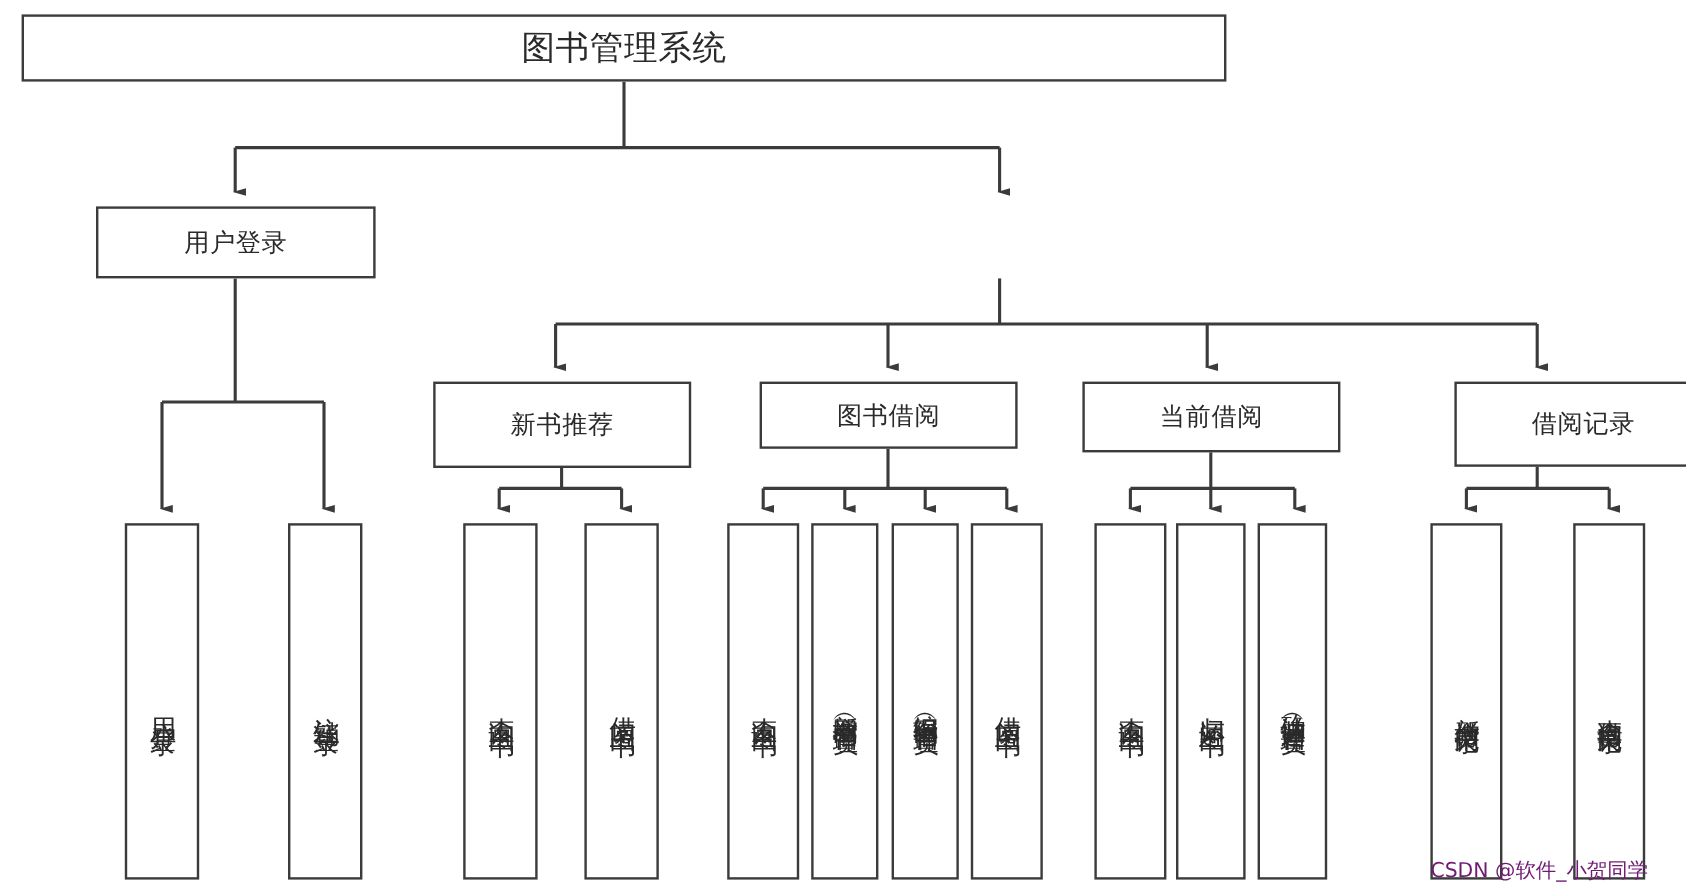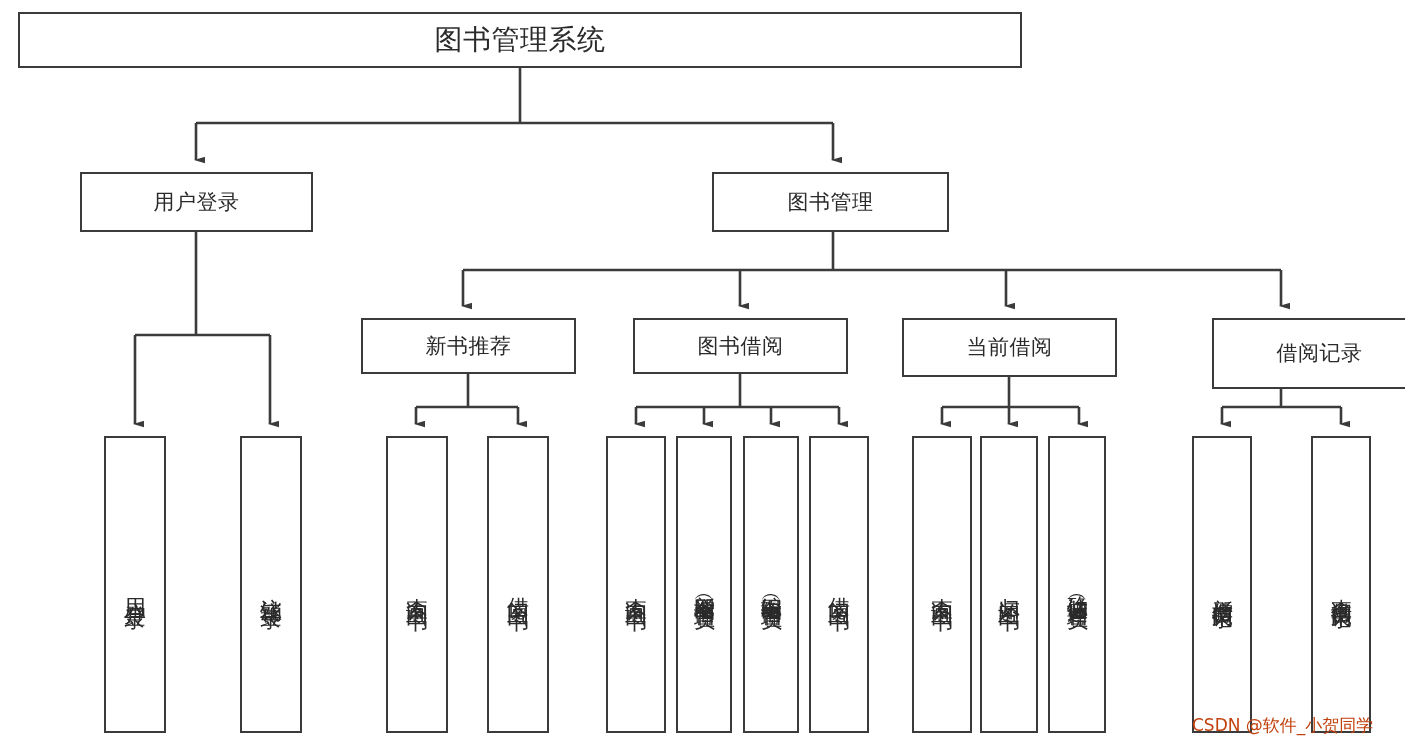--- a/index.html
+++ b/index.html
@@ -60,21 +60,21 @@
     display: flex;
     align-items: center;
     justify-content: center;
   }
   .node.vert.tight .label { font-size: 21px; letter-spacing: 2px; }
   .watermark {
     position: absolute;
     left: 1192px;
     top: 714px;
     font-size: 17px;
-    color: #c2410c;
+    color: #701a75;
     white-space: nowrap;
     font-family: "DejaVu Sans", "Liberation Sans", sans-serif;
   }
 </style>
 </head>
 <body>
 
 <div id="canvas">
 
   <svg class="wires" viewBox="0 0 1405 747">
@@ -127,25 +127,22 @@
     </g>
   </svg>
 
   <div class="node horiz root" style="left:18px; top:12px; width:1004px; height:56px;">
     <span class="label">图书管理系统</span>
   </div>
 
   <div class="node horiz" style="left:80px; top:172px; width:233px; height:60px;">
     <span class="label">用户登录</span>
   </div>
-  <div class="node horiz" style="left:712px; top:172px; width:237px; height:60px;">
-    <span class="label">图书管理</span>
-  </div>
 
-  <div class="node horiz" style="left:361px; top:318px; width:215px; height:56px;">
+  <div class="node horiz" style="left:361px; top:318px; width:215px; height:72px;">
     <span class="label">新书推荐</span>
   </div>
   <div class="node horiz" style="left:633px; top:318px; width:215px; height:56px;font-family:Liberation Serif, serif;">
     <span class="label">图书借阅</span>
   </div>
   <div class="node horiz" style="left:902px; top:318px; width:215px; height:59px;">
     <span class="label">当前借阅</span>
   </div>
   <div class="node horiz" style="left:1173px; top:318px; width:215px; height:71px;margin-left:39px;">
     <span class="label">借阅记录</span>

